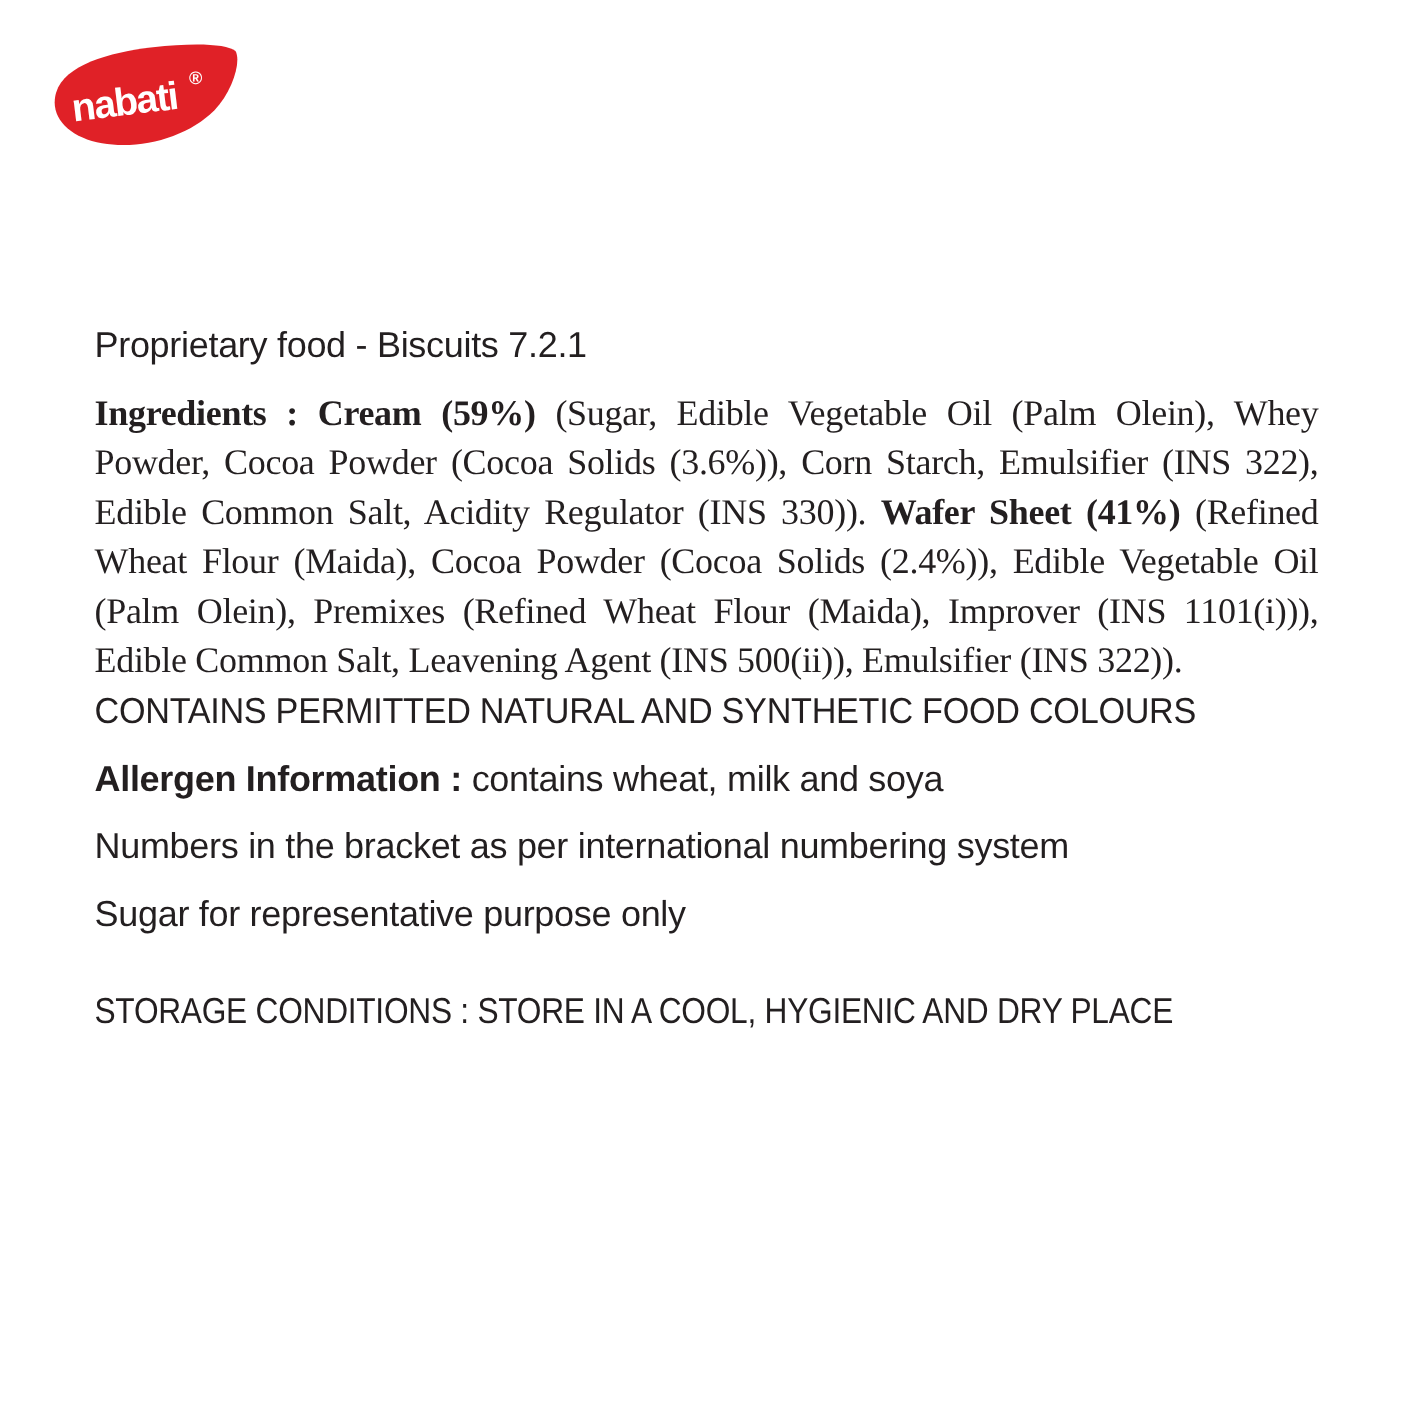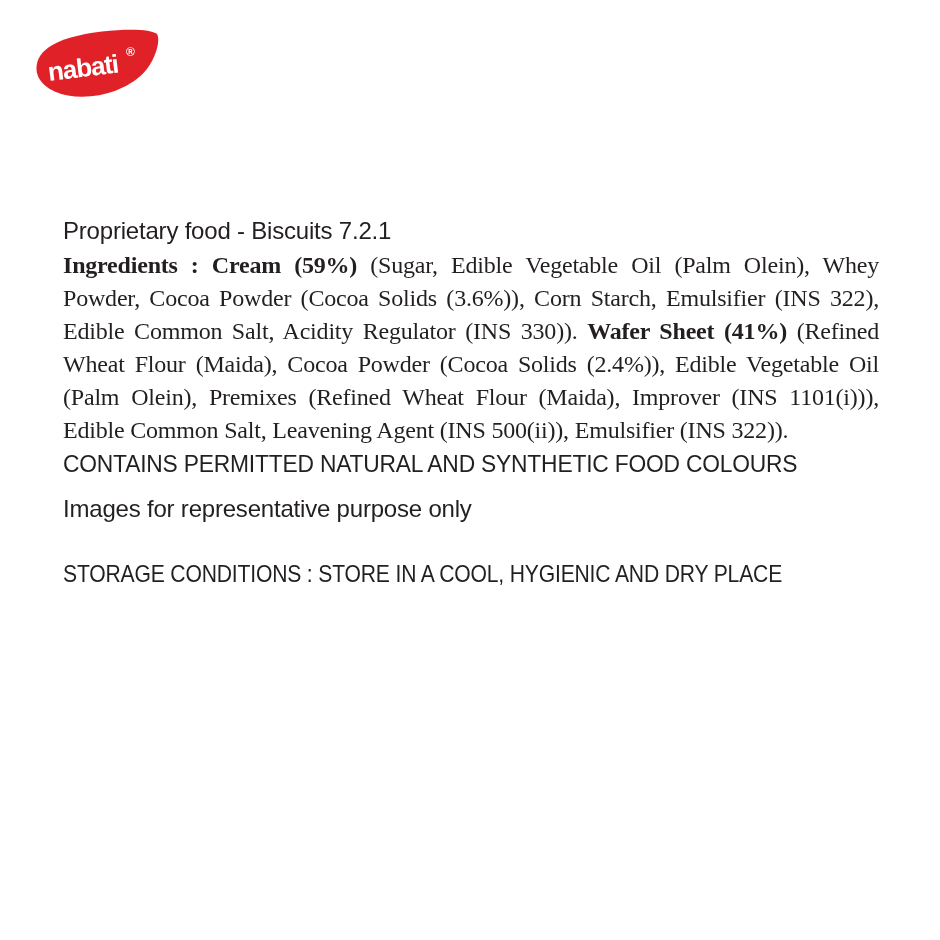--- a/index.html
+++ b/index.html
@@ -34,21 +34,21 @@
     left: 63px;
     top: 214px;
     width: 816px;
   }
   .line {
     font-size: 24px;
     line-height: 33px;
     letter-spacing: -0.2px;
     margin: 0;
   }
-  .title { margin-bottom: 2px; }
+  .title { margin-bottom: 13px; }
   .justify { text-align: justify; font-family: Liberation Serif, serif; }
   .caps {
     white-space: nowrap;
     transform-origin: 0 50%;
   }
   .squeeze-sm { transform: scaleX(0.95); }
   .squeeze    { transform: scaleX(0.88); }
   .gap    { margin-top: 12px; }
   .gap-lg { margin-top: 32px; }
   b { font-weight: bold; }
@@ -67,20 +67,22 @@
   </div>
 
   <div class="content">
 
     <p class="line title">Proprietary food - Biscuits 7.2.1</p>
 
     <p class="line justify"><b>Ingredients : Cream (59%) </b><span>(Sugar, Edible Vegetable Oil (Palm Olein), Whey Powder, Cocoa Powder (Cocoa Solids (3.6%)), Corn Starch, Emulsifier (INS 322), Edible Common Salt, Acidity Regulator (INS 330)). </span><b>Wafer Sheet (41%) </b><span>(Refined Wheat Flour (Maida), Cocoa Powder (Cocoa Solids (2.4%)), Edible Vegetable Oil (Palm Olein), Premixes (Refined Wheat Flour (Maida), Improver (INS 1101(i))), Edible Common Salt, Leavening Agent (INS 500(ii)), Emulsifier (INS 322)).</span></p>
 
     <p class="line caps squeeze-sm">CONTAINS PERMITTED NATURAL AND SYNTHETIC FOOD COLOURS</p>
 
+    <p class="line gap"><b>Allergen Information : </b><span>contains wheat, milk and soya</span></p>
 
+    <p class="line gap">Numbers in the bracket as per international numbering system</p>
 
-    <p class="line gap">Images for representative purpose only</p>
+    <p class="line gap">Sugar for representative purpose only</p>
 
     <p class="line caps squeeze gap-lg">STORAGE CONDITIONS : STORE IN A COOL, HYGIENIC AND DRY PLACE</p>
 
   </div>
 </div>
 
 </body></html>

